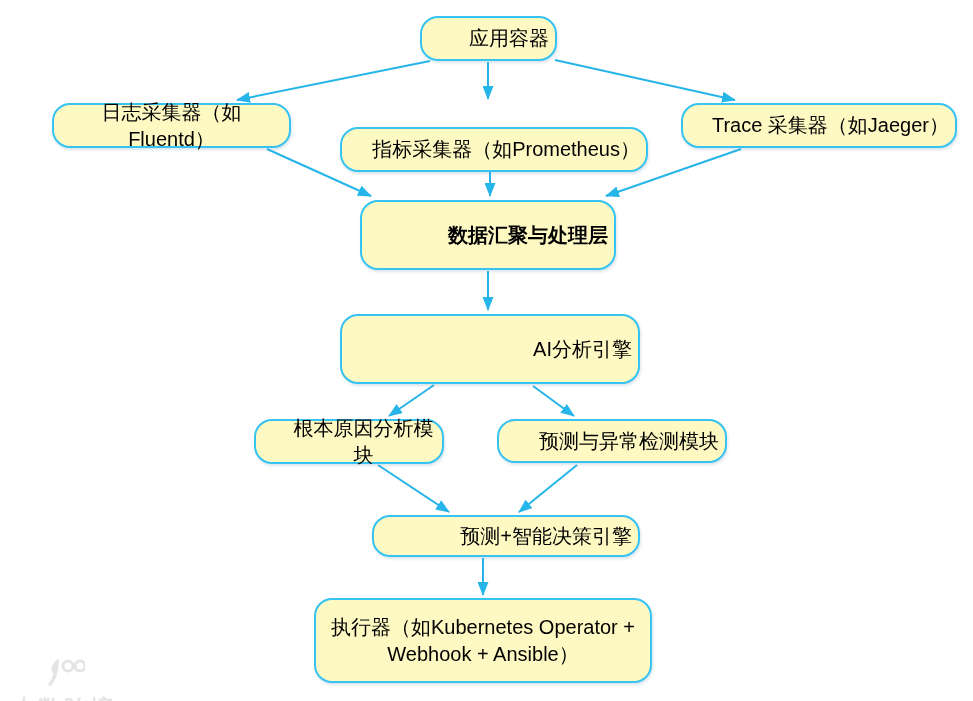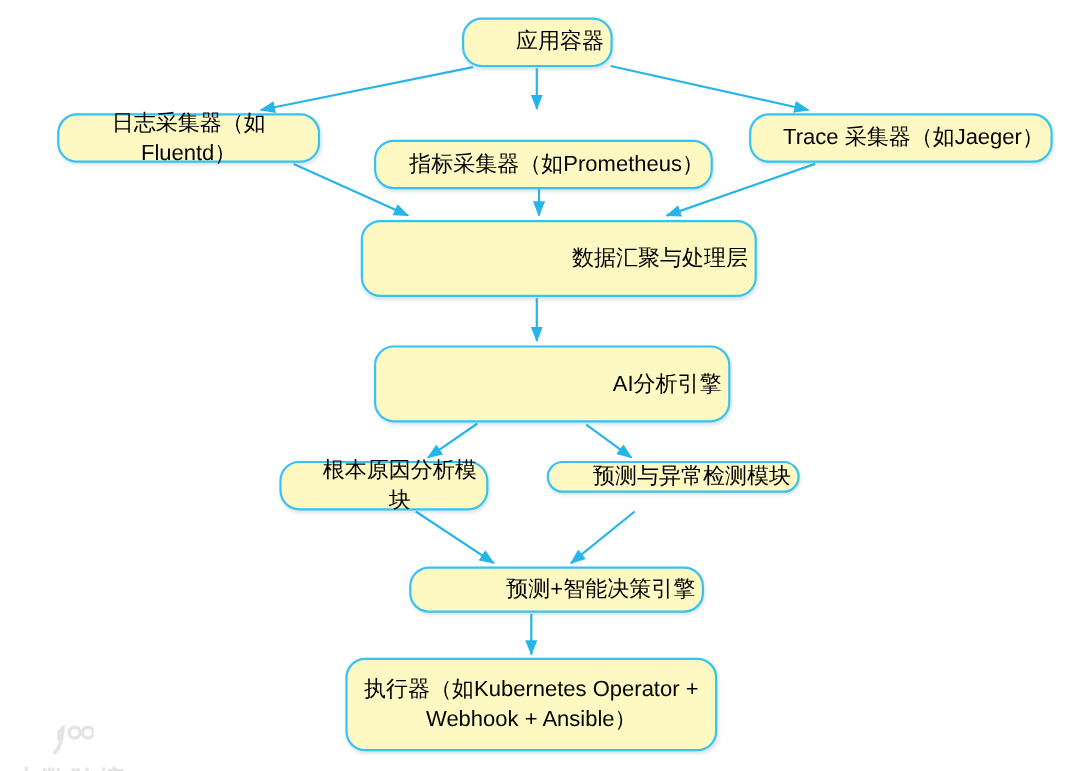--- a/index.html
+++ b/index.html
@@ -41,24 +41,24 @@
     font-size: 20px;
     line-height: 1.35;
     color: #000000;
     box-shadow: 1px 2px 3px rgba(110, 150, 175, 0.25);
     padding: 0 6px;
   }
   .n-app      { left: 420px; top: 16px;  width: 137px; height: 45px; }
   .n-log      { left: 16px;  top: 103px; width: 239px; height: 45px; margin-left: 36px; }
   .n-metric   { left: 340px; top: 103px; width: 308px; height: 45px; margin-top: 24px; }
   .n-trace    { left: 681px; top: 103px; width: 276px; height: 45px; }
-  .n-data     { left: 328px; top: 200px; width: 360px; height: 70px; }
-  .n-ai       { left: 340px; top: 314px; width: 324px; height: 70px; }
+  .n-data     { left: 360px; top: 200px; width: 256px; height: 70px; font-weight: bold; }
+  .n-ai       { left: 340px; top: 314px; width: 300px; height: 70px; }
   .n-root     { left: 254px; top: 419px; width: 190px; height: 45px; padding-left: 35px; }
-  .n-anomaly  { left: 497px; top: 419px; width: 230px; height: 29px; }
+  .n-anomaly  { left: 497px; top: 419px; width: 230px; height: 44px; }
   .n-decision { left: 372px; top: 515px; width: 268px; height: 42px; }
   .n-executor { left: 314px; top: 598px; width: 338px; height: 85px; }
   .watermark {
     position: absolute;
     left: 12px;
     top: 657px;
     display: flex;
     align-items: center;
     gap: 6px;
     user-select: none;

